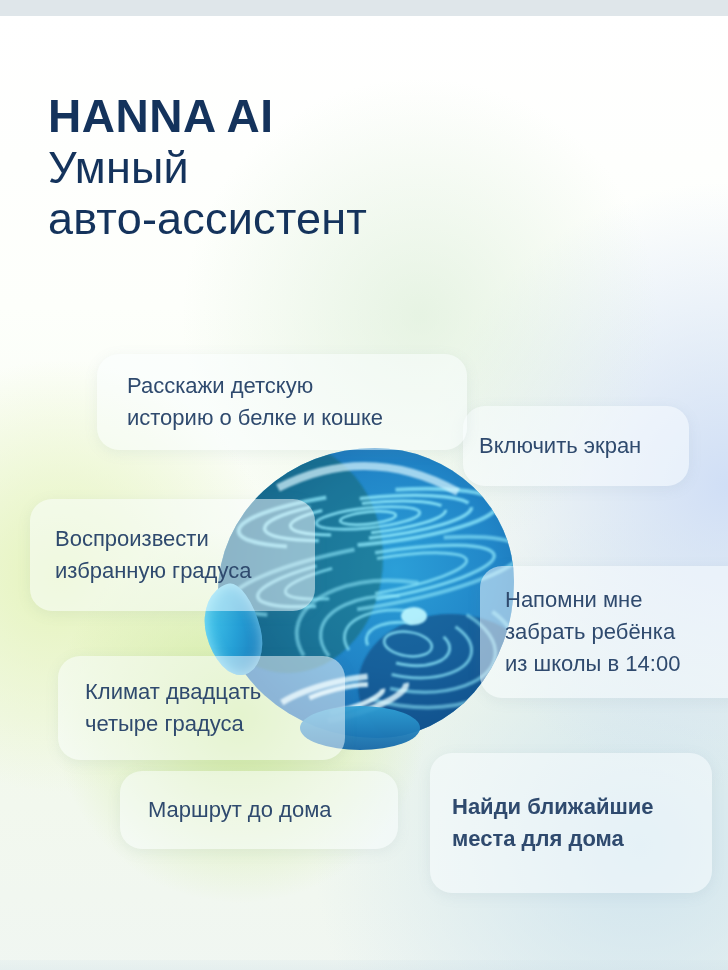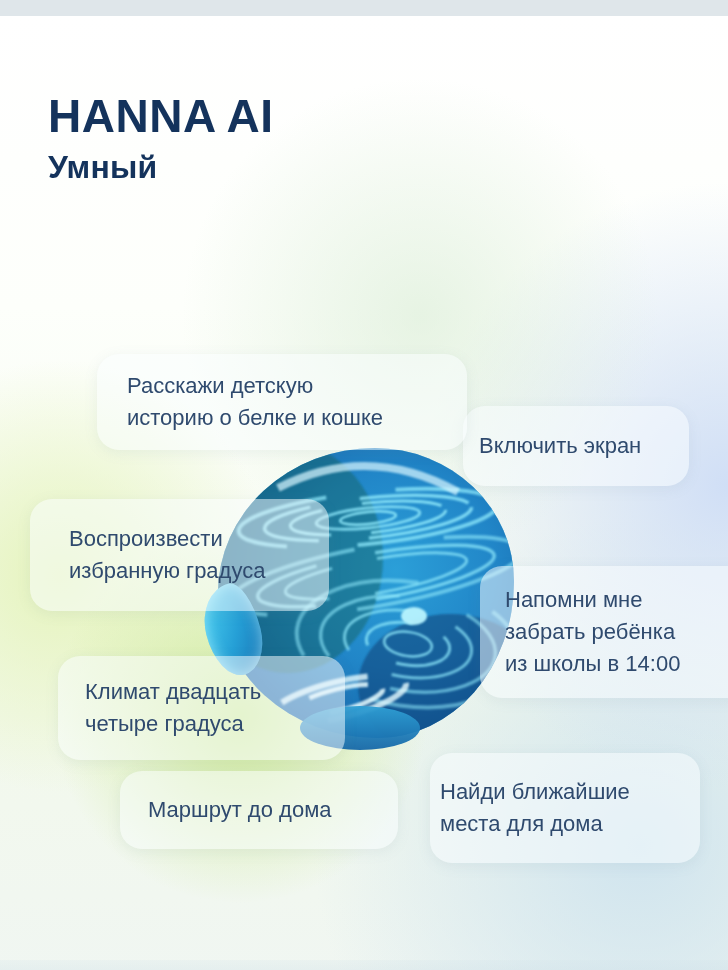--- a/index.html
+++ b/index.html
@@ -11,41 +11,41 @@
       radial-gradient(circle 300px at 60px 560px, rgba(228,243,185,0.95), rgba(228,243,185,0) 72%),
       radial-gradient(circle 340px at 420px 300px, rgba(212,234,208,0.55), rgba(212,234,208,0) 70%),
       radial-gradient(circle 400px at 728px 470px, rgba(206,221,246,0.95), rgba(206,221,246,0) 76%),
       radial-gradient(circle 430px at 640px 830px, rgba(204,226,238,0.9), rgba(204,226,238,0) 76%),
       linear-gradient(180deg, #ffffff 0%, #fdfffb 30%, #f3f9ec 72%, #f0f6f2 100%);
   }
 
   
   .title-block{position:absolute; left:48px; top:74px; color:#14335c;}
   .brand{font-size:46px; font-weight:700; line-height:52px; letter-spacing:0.5px;}
-  .subtitle-line{font-size:32px; font-weight:700; line-height:51px; letter-spacing:0.2px;}
+  .subtitle-line{font-size:45px; font-weight:400; line-height:51px; letter-spacing:0.2px;}
 
   
   .bubble{
     position:absolute; z-index:3;
     background:rgba(250,253,255,0.52);
     border-radius:22px;
     color:#2f4a6e;
     font-size:22px; line-height:32px;
     display:flex; flex-direction:column; justify-content:center;
     padding:0 24px;
     box-shadow:0 3px 14px rgba(110,140,160,0.10);
   }
   .bubble .line{white-space:nowrap;}
   .b-story   {left:97px;  top:338px; width:316px; height:96px;  padding-left:30px;}
   .b-screen  {left:463px; top:390px; width:186px; height:80px;  padding-left:16px;}
-  .b-music   {left:30px;  top:483px; width:236px; height:112px; padding-left:39px;}
+  .b-music   {left:30px;  top:483px; width:236px; height:112px; padding-left:25px;}
   .b-reminder{left:480px; top:550px; width:234px; height:132px; padding-left:25px;}
   .b-climate {left:58px;  top:640px; width:236px; height:104px; padding-left:27px;}
   .b-route   {left:120px; top:755px; width:226px; height:78px;  padding-left:28px;}
-  .b-places  {left:430px; top:737px; width:236px; height:110px; padding-left:10px;}
+  .b-places  {left:430px; top:737px; width:236px; height:140px; padding-left:22px;font-weight:bold;}
 
   
   .orb-wrap{position:absolute; left:0; top:0; z-index:2;}
   .orb{
     position:absolute; left:218px; top:432px; width:296px; height:290px;
     border-radius:53% 47% 46% 54% / 50% 46% 54% 50%;
     overflow:hidden;
     box-shadow:
       inset 0 0 46px rgba(120,230,252,0.55),
       inset -14px -22px 60px rgba(6,40,90,0.45),
@@ -72,20 +72,21 @@
   }
 </style>
 </head>
 <body>
 
 <div class="stage">
 
   <div class="title-block">
     <div class="brand">HANNA AI</div>
     <div class="subtitle-line">Умный</div>
+    <div class="subtitle-line">авто-ассистент</div>
   </div>
 
   <div class="orb-wrap">
     <div class="orb-blob-left"></div>
     <div class="orb-blob-bottom"></div>
     <div class="orb">
       <svg viewBox="0 0 296 290" xmlns="http://www.w3.org/2000/svg">
         <defs>
           <radialGradient id="base" cx="0.60" cy="0.42" r="0.85">
             <stop offset="0" stop-color="#2b9fd8"></stop>

